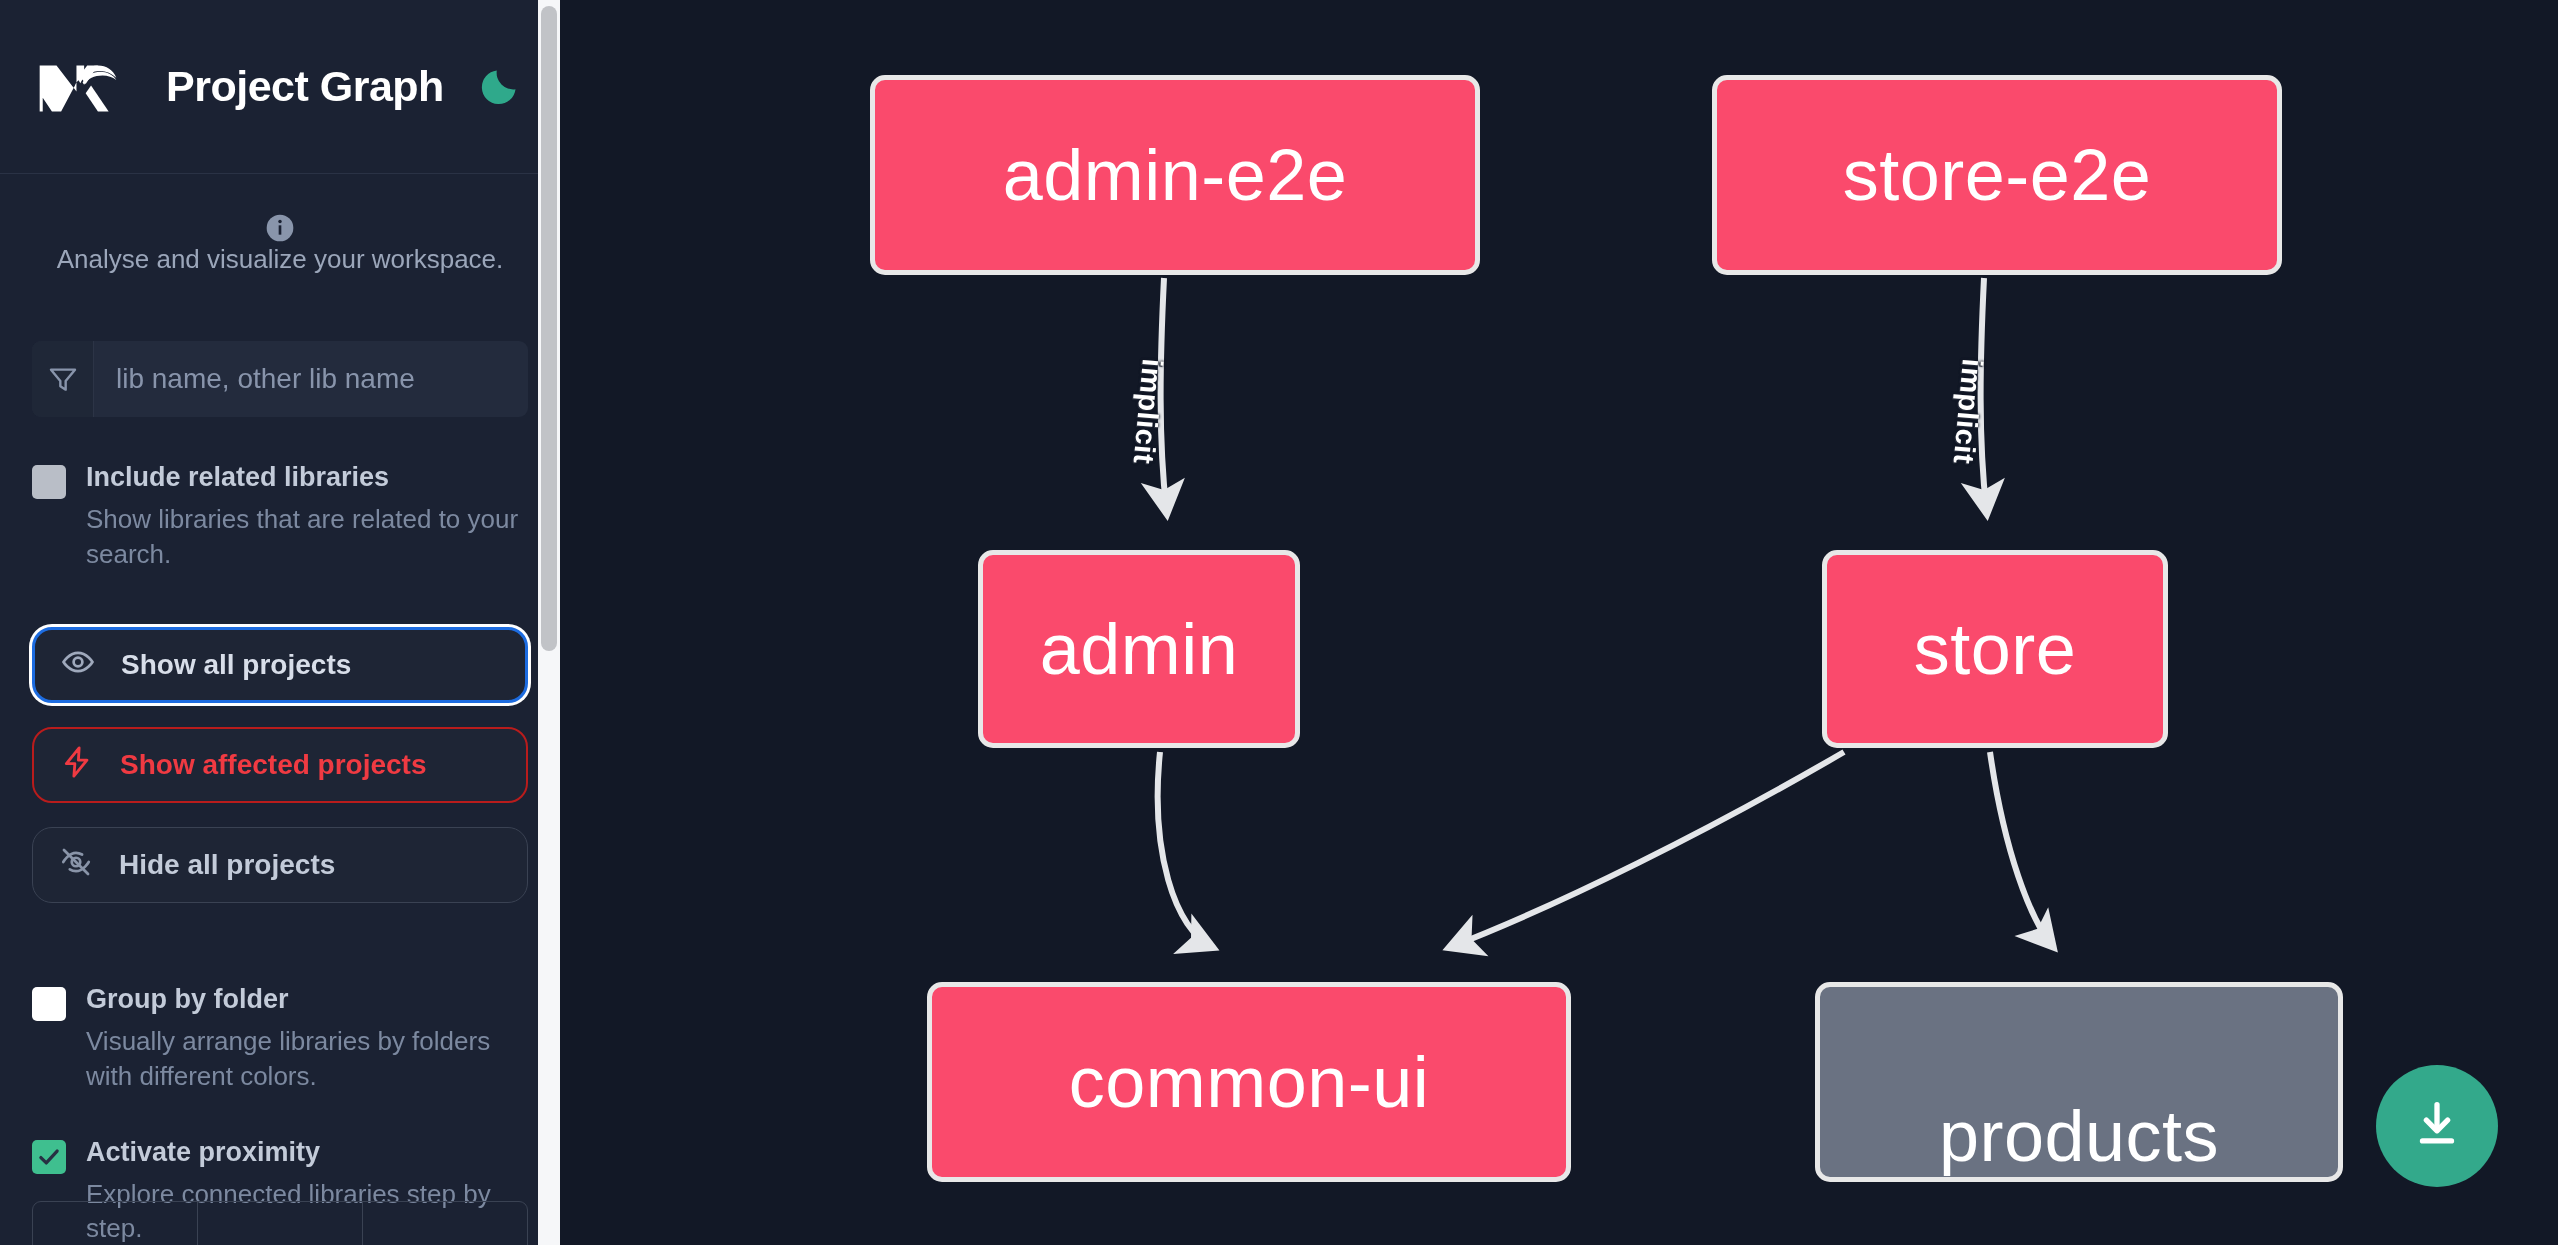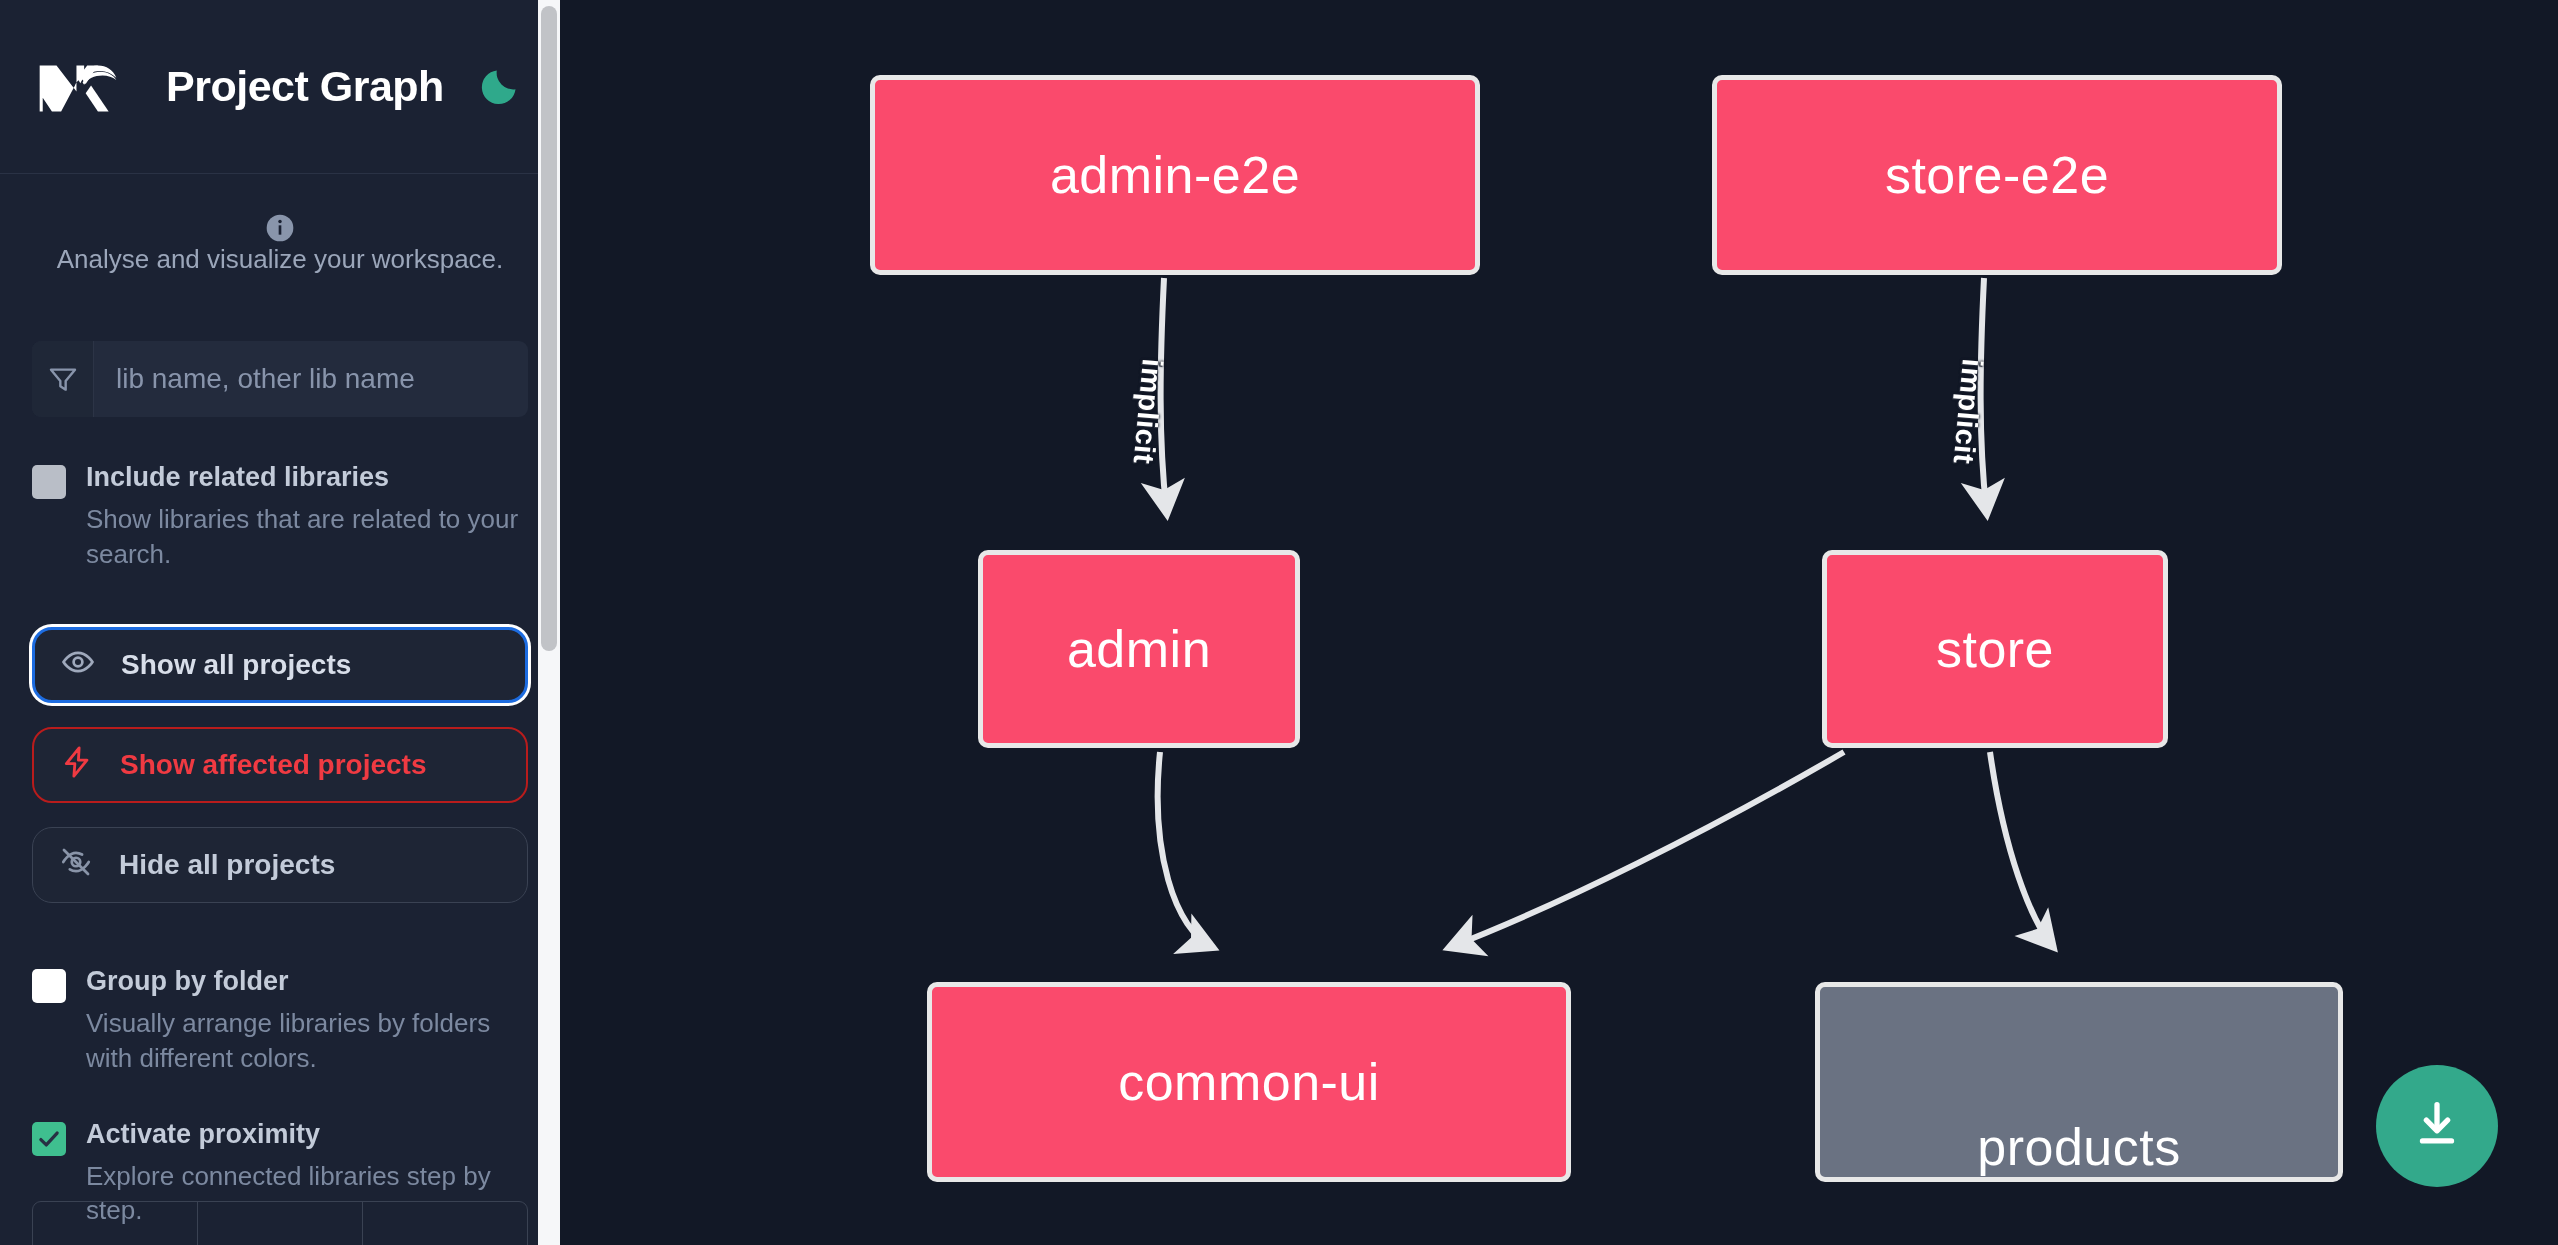--- a/index.html
+++ b/index.html
@@ -146,24 +146,24 @@
     position: relative;
     flex: 1 1 auto;
     height: 1245px;
     background: #121826;
     overflow: hidden;
   }
   #graph-svg { position: absolute; inset: 0; width: 100%; height: 100%; }
   .node {
     position: absolute;
     display: flex; align-items: center; justify-content: center;
-    border-radius: 10px;
+    border-radius: 15px;
     border: 5px solid #E8E8E8;
     color: #FFFFFF;
-    font-size: 52px;
+    font-size: 72px;
     letter-spacing: 0.5px;
     cursor: pointer;
     white-space: nowrap;
   }
   .node.pink { background: #FA4A6C; }
   .node.gray { background: #6A7282; align-items: flex-end; }
 
   .edge-label {
     position: absolute;
     color: #FFFFFF;
@@ -263,21 +263,21 @@
           <svg viewBox="0 0 24 24" width="34" height="34" fill="none" stroke="#8994A8" stroke-width="1.9" stroke-linecap="round">
             <path d="M3 12s3.8-6.5 9-6.5c1.6 0 3 .5 4.3 1.2M21 12s-3.8 6.5-9 6.5c-1.7 0-3.2-.5-4.4-1.3"></path>
             <circle cx="12" cy="12" r="3"></circle>
             <path d="M3.5 3.5 20.5 20.5"></path>
           </svg>
         </span>
         <span class="lbl">Hide all projects</span>
       </div>
     </div>
 
-    <div class="check-block" style="margin-top:62px;">
+    <div class="check-block" style="margin-top:80px;">
       <span class="cbx white"></span>
       <span class="cbx-body">
         <div class="cbx-label">Group by folder</div>
         <div class="cbx-desc">Visually arrange libraries by folders with different colors.</div>
       </span>
     </div>
 
     <div class="check-block" style="margin-top:42px;">
       <span class="cbx green">
         <svg viewBox="0 0 24 24" width="26" height="26" fill="none" stroke="#273043" stroke-width="3" stroke-linecap="round" stroke-linejoin="round">

